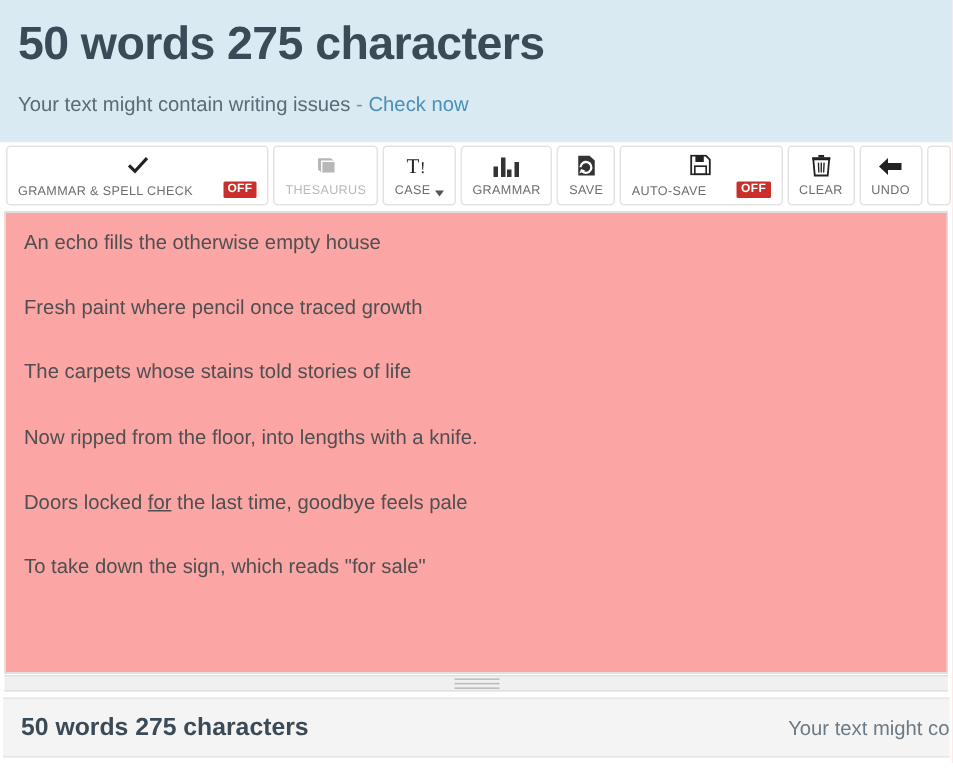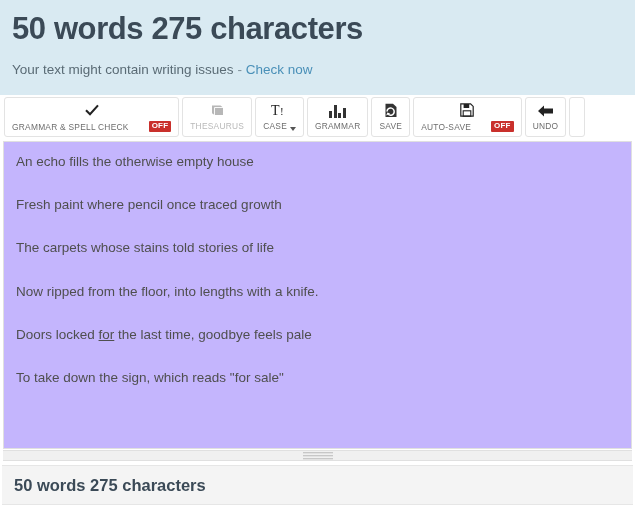--- a/index.html
+++ b/index.html
@@ -105,21 +105,21 @@
   }
 
   
   .bars-icon { display: flex; align-items: flex-end; gap: 1.5px; height: 14px; }
   .bars-icon i { width: 3px; background: #333; display: block; }
 
   
   .editor {
     margin: 2px 3px 0 3px;
     border: 1px solid #e0e0e0;
-    background: #c4b5fd;
+    background: #fca5a5;
     height: 308px;
     padding: 12px 10px 0 12px;
     overflow: hidden;
   }
   .editor-line {
     font-size: 13.5px;
     color: #4f4f4f;
     line-height: 1.2;
     margin-bottom: 27px;
     white-space: nowrap;
@@ -259,20 +259,31 @@
         <rect x="3.6" y="1" width="5.6" height="4" fill="#222"></rect>
         <rect x="3.2" y="7.8" width="7.6" height="5.4" fill="none" stroke="#222" stroke-width="1.1"></rect>
       </svg>
     </span>
     <span class="tb-label">
       <span>AUTO-SAVE</span>
       <span class="badge-off">OFF</span>
     </span>
   </div>
 
+  <div class="tb-btn">
+    <span class="tb-icon">
+      <svg width="13" height="15" viewBox="0 0 13 15">
+        <path d="M1.2 3.2 L11.8 3.2 L10.8 14 L2.2 14 Z" fill="none" stroke="#222" stroke-width="1.2"></path>
+        <rect x="0.4" y="1.8" width="12.2" height="1.5" fill="#222"></rect>
+        <rect x="4.6" y="0.3" width="3.8" height="1.6" fill="#222"></rect>
+        <path d="M4.6 5.4 L4.9 12 M6.5 5.4 L6.5 12 M8.4 5.4 L8.1 12" stroke="#222" stroke-width="0.9"></path>
+      </svg>
+    </span>
+    <span class="tb-label">CLEAR</span>
+  </div>
 
   <div class="tb-btn">
     <span class="tb-icon">
       <svg width="17" height="14" viewBox="0 0 17 14">
         <path d="M1 7 L7 1.4 L7 4.6 L16 4.6 L16 9.4 L7 9.4 L7 12.6 Z" fill="#222"></path>
       </svg>
     </span>
     <span class="tb-label">UNDO</span>
   </div>
 
@@ -307,13 +318,14 @@
 <div class="resize-strip">
   <span class="resize-grip">
     <i></i>
       <i></i>
       <i></i>
   </span>
 </div>
 
 <div class="footer">
   <div class="footer-count">50 words 275 characters</div>
+  <div class="footer-note">Your text might co</div>
 </div>
 
 </body></html>

